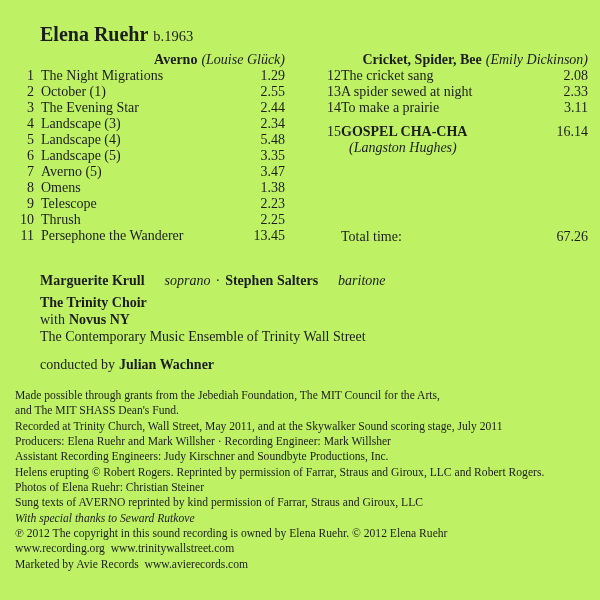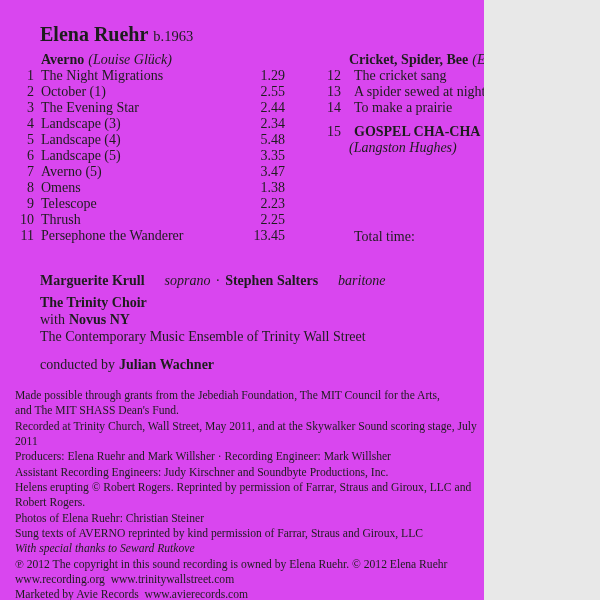--- a/index.html
+++ b/index.html
@@ -1,35 +1,35 @@
 <!DOCTYPE html>
 <html><head>
 <meta charset="utf-8">
 <style>
   html,body{margin:0;padding:0;background:#e8e8e8;}
   .page{
-    position:relative;width:484px;height:600px;background:#d946ef;
+    position:relative;width:600px;height:600px;background:#bef264;
     color:#1d1d1d;font-family:"Liberation Serif","DejaVu Serif",serif;
     overflow:hidden;
   }
   
   .title{position:absolute;left:40px;top:24px;line-height:20px;white-space:nowrap;}
   .composer{font-weight:bold;font-size:20px;}
   .born{font-size:14.5px;margin-left:5px;}
   
   .columns{position:absolute;left:0;top:52px;display:flex;font-size:14px;line-height:16px;}
   .col-left{margin-left:15px;width:270px;}
   .col-right{margin-left:36px;width:267px;}
-  .sec-head{white-space:nowrap;}
+  .sec-head{white-space:nowrap;text-align:right;}
   .col-left .sec-head{padding-left:26px;}
   .col-right .sec-head{padding-left:28px;}
   .sec-head .hd{font-weight:bold;}
   .sec-head .au{font-style:italic;margin-left:4px;}
   .trow{display:grid;grid-template-columns:19px 1fr 44px;column-gap:7px;}
-  .col-right .trow{grid-template-columns:20px 1fr 46px;column-gap:13px;}
+  .col-right .trow{grid-template-columns:20px 1fr 46px;column-gap:0;}
   .tno,.ttime{text-align:right;}
   .ttitle{white-space:nowrap;}
   .feature{margin-top:8px;}
   .feature .ttitle{font-weight:bold;}
   .subtitle{padding-left:28px;font-style:italic;}
   .total-row{margin-top:73px;}
   
   .performers{position:absolute;left:40px;top:272px;font-size:14px;line-height:17px;white-space:nowrap;}
   .bold{font-weight:bold;}
   .ital{font-style:italic;}

